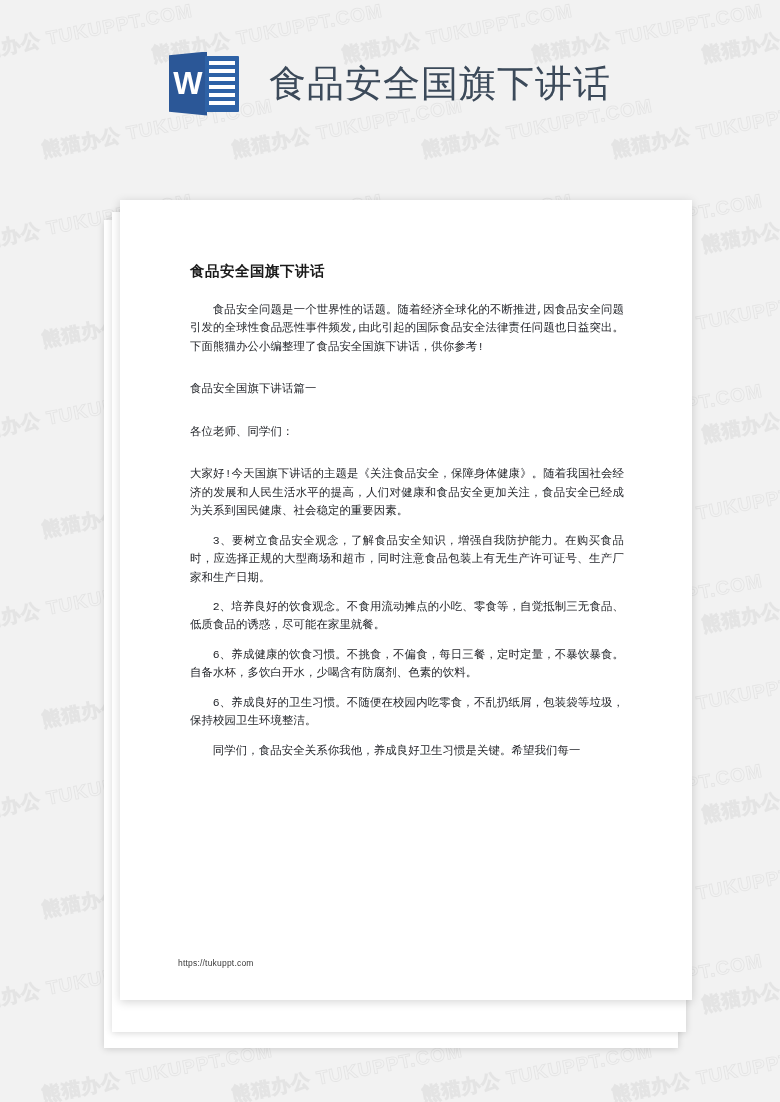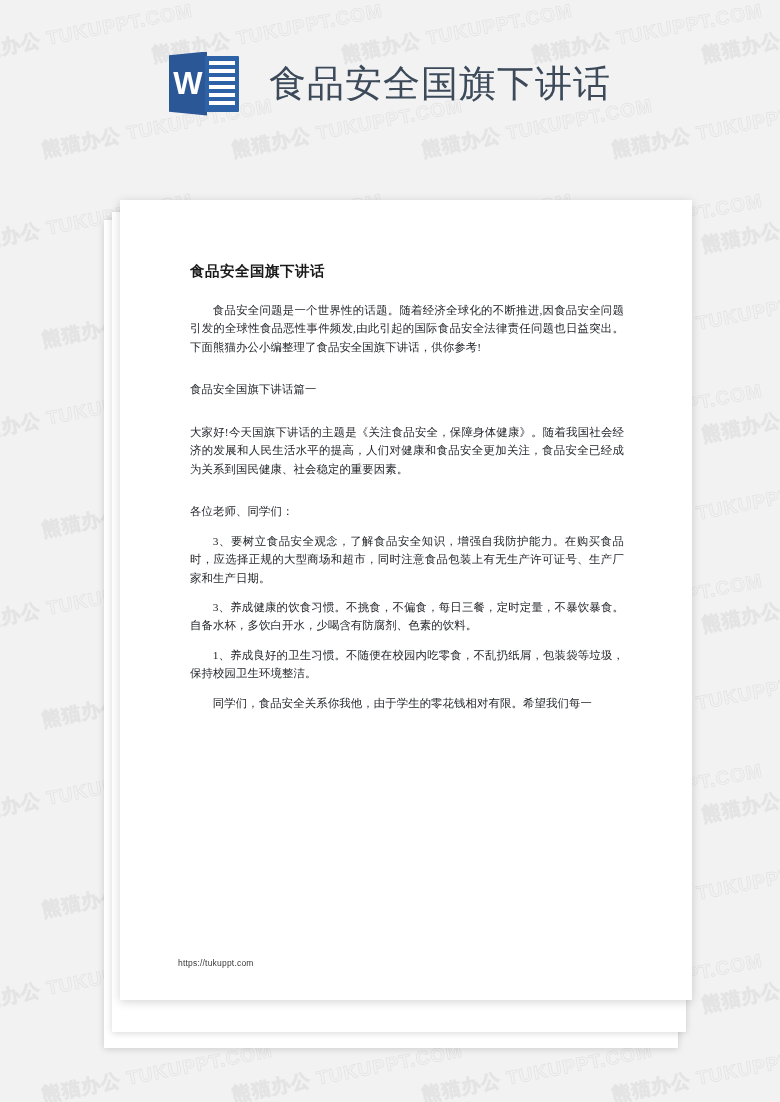--- a/index.html
+++ b/index.html
@@ -167,21 +167,21 @@
   #heading {
     font-family: "DejaVu Serif", serif;
     font-weight: bold;
     font-size: 14.5px;
     color: #1a1a1a;
     letter-spacing: 0.5px;
     margin: 0 0 20px 0;
     line-height: 1.3;
   }
   .para {
-    font-family: Liberation Serif, serif;
+    font-family: Liberation Mono, monospace;
     font-size: 11.4px;
     color: #24262b;
     line-height: 1.62;
     margin: 0 0 11px 0;
     text-align: justify;
     text-indent: 2em;
     letter-spacing: 0.1px;
   }
   .para.noindent {
     text-indent: 0;
@@ -286,22 +286,23 @@
     <div id="doc-title">食品安全国旗下讲话</div>
   </div>
 </div>
 
 <div id="page-content">
   <div id="content-body">
     <div id="heading">食品安全国旗下讲话</div>
     <div id="paragraph-container">
         <div class="para">食品安全问题是一个世界性的话题。随着经济全球化的不断推进,因食品安全问题引发的全球性食品恶性事件频发,由此引起的国际食品安全法律责任问题也日益突出。下面熊猫办公小编整理了食品安全国旗下讲话，供你参考!</div>
         <div class="para noindent">食品安全国旗下讲话篇一</div>
+        <div class="para noindent">各位老师、同学们：</div>
         <div class="para noindent">大家好!今天国旗下讲话的主题是《关注食品安全，保障身体健康》。随着我国社会经济的发展和人民生活水平的提高，人们对健康和食品安全更加关注，食品安全已经成为关系到国民健康、社会稳定的重要因素。</div>
-        <div class="para noindent">各位老师、同学们：</div>
         <div class="para">3、要树立食品安全观念，了解食品安全知识，增强自我防护能力。在购买食品时，应选择正规的大型商场和超市，同时注意食品包装上有无生产许可证号、生产厂家和生产日期。</div>
-        <div class="para">3、养成健康的饮食习惯。不挑食，不偏食，每日三餐，定时定量，不暴饮暴食。自备水杯，多饮白开水，少喝含有防腐剂、色素的饮料。</div>
-        <div class="para">1、养成良好的卫生习惯。不随便在校园内吃零食，不乱扔纸屑，包装袋等垃圾，保持校园卫生环境整洁。</div>
-        <div class="para">同学们，食品安全关系你我他，由于学生的零花钱相对有限。希望我们每一</div>
+        <div class="para">2、培养良好的饮食观念。不食用流动摊点的小吃、零食等，自觉抵制三无食品、低质食品的诱惑，尽可能在家里就餐。</div>
+        <div class="para">6、养成健康的饮食习惯。不挑食，不偏食，每日三餐，定时定量，不暴饮暴食。自备水杯，多饮白开水，少喝含有防腐剂、色素的饮料。</div>
+        <div class="para">6、养成良好的卫生习惯。不随便在校园内吃零食，不乱扔纸屑，包装袋等垃圾，保持校园卫生环境整洁。</div>
+        <div class="para">同学们，食品安全关系你我他，养成良好卫生习惯是关键。希望我们每一</div>
       </div>
   </div>
   <div id="footer-url">https://tukuppt.com</div>
 </div>
 
 </body></html>

